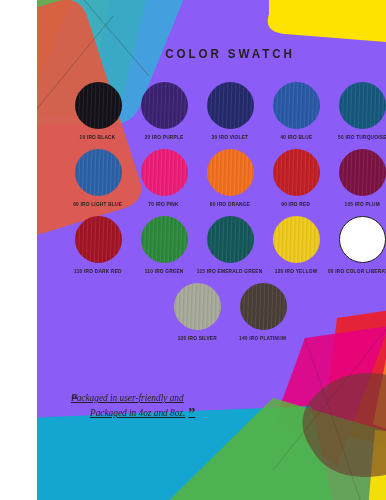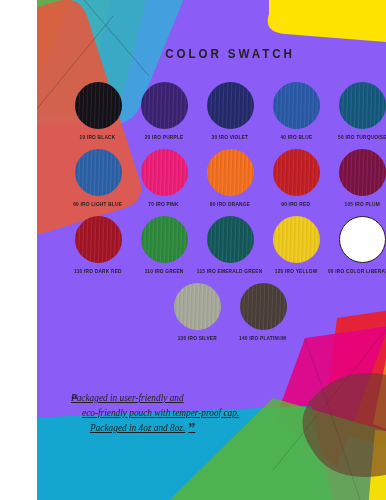--- a/index.html
+++ b/index.html
@@ -266,17 +266,16 @@
         <div class="dot" style="background:#4b3f39"></div>
         <div class="caption">140 IRO PLATINUM</div>
       </div>
     </div>
 
   </div>
 
   <div class="quote">
     <span class="qmark open">“</span>
     <span class="line l1">Packaged in user-friendly and</span>
-    <span class="line l2">eco-friendly pouch with temper-proof cap.</span>
     <span class="line l3"><span>Packaged in 4oz and 8oz.</span><span class="qmark close">”</span></span>
   </div>
 
 </div>
 
 </body></html>

